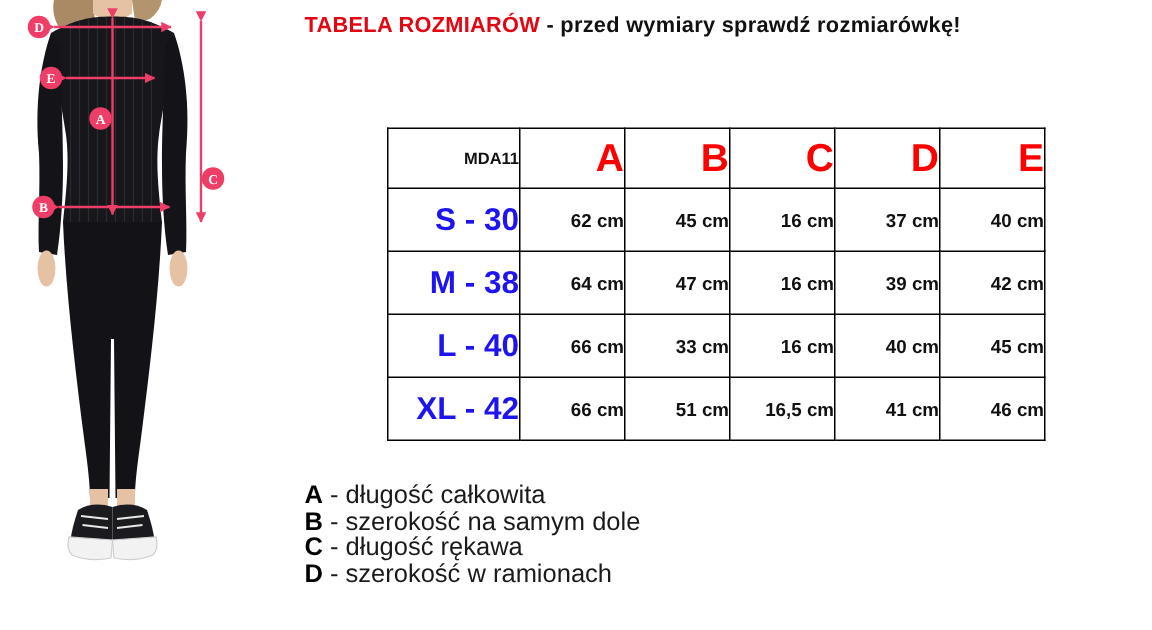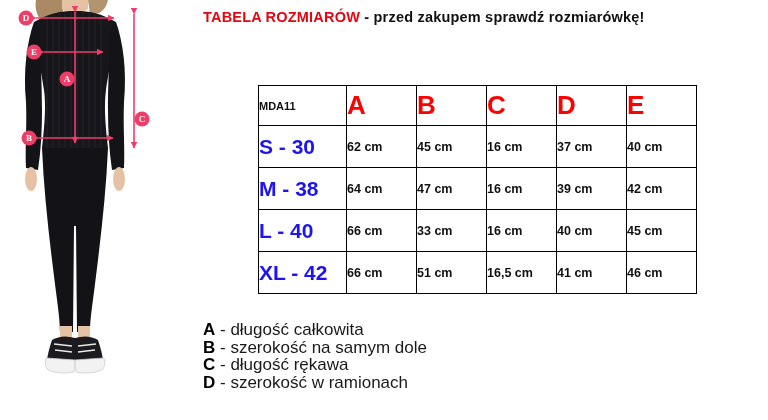--- a/index.html
+++ b/index.html
@@ -14,21 +14,21 @@
 
   
   .head-block { position: absolute; left: 203px; top: 9px; width: 560px; }
   .title-line { font-size: 14.5px; font-weight: bold; color: #111; letter-spacing: .2px; }
   .title-red { color: #e30613; }
   .bullets { margin: 8px 0 0 14px; list-style: disc; }
   .bullets li { font-size: 13px; font-weight: bold; line-height: 17px; color: #111; }
 
   
   table.size-table { position: absolute; left: 258px; top: 85px; border-collapse: collapse; table-layout: fixed; background: #fff; }
-  table.size-table td { border: 1px solid #000; text-align: left; vertical-align: middle; padding: 0; }
+  table.size-table td { border: 1px solid #000; text-align: right; vertical-align: middle; padding: 0; }
   td.cell-code { width: 88px; height: 40px; font-size: 11px; font-weight: bold; color: #111; }
   td.cell-letter { width: 70px; height: 40px; font-size: 26px; font-weight: bold; color: #fe0000; }
   td.cell-size { height: 42px; font-size: 21px; font-weight: bold; color: #1d14f0; }
   td.cell-val { height: 42px; font-size: 12.5px; font-weight: bold; color: #111; }
 
   
   .legend { position: absolute; left: 203px; top: 321px; }
   .legend-line { font-size: 17px; line-height: 17.6px; color: #1a1a1a; }
   .legend-line b { font-weight: bold; color: #000; }
 </style>
@@ -113,21 +113,21 @@
         <circle cx="26" cy="18" r="7.5" fill="#ee3e68"></circle>
         <text x="26" y="21.4" fill="#fff">D</text>
         <circle cx="34" cy="52" r="7.5" fill="#ee3e68"></circle>
         <text x="34" y="55.4" fill="#fff">E</text>
       </g>
     </svg>
   </div>
 
   <div class="head-block">
     <div class="title-line">
-      <span class="title-red">TABELA ROZMIARÓW</span><span> - przed zakupem sprawdź rozmiarówkę!</span>
+      <span class="title-red">TABELA ROZMIARÓW</span><span> - przed wymiary sprawdź rozmiarówkę!</span>
     </div>
   </div>
 
   <table class="size-table">
     <tbody>
         <tr>
       <td class="cell-code">MDA11</td>
       <td class="cell-letter">A</td>
       <td class="cell-letter">B</td>
       <td class="cell-letter">C</td>

